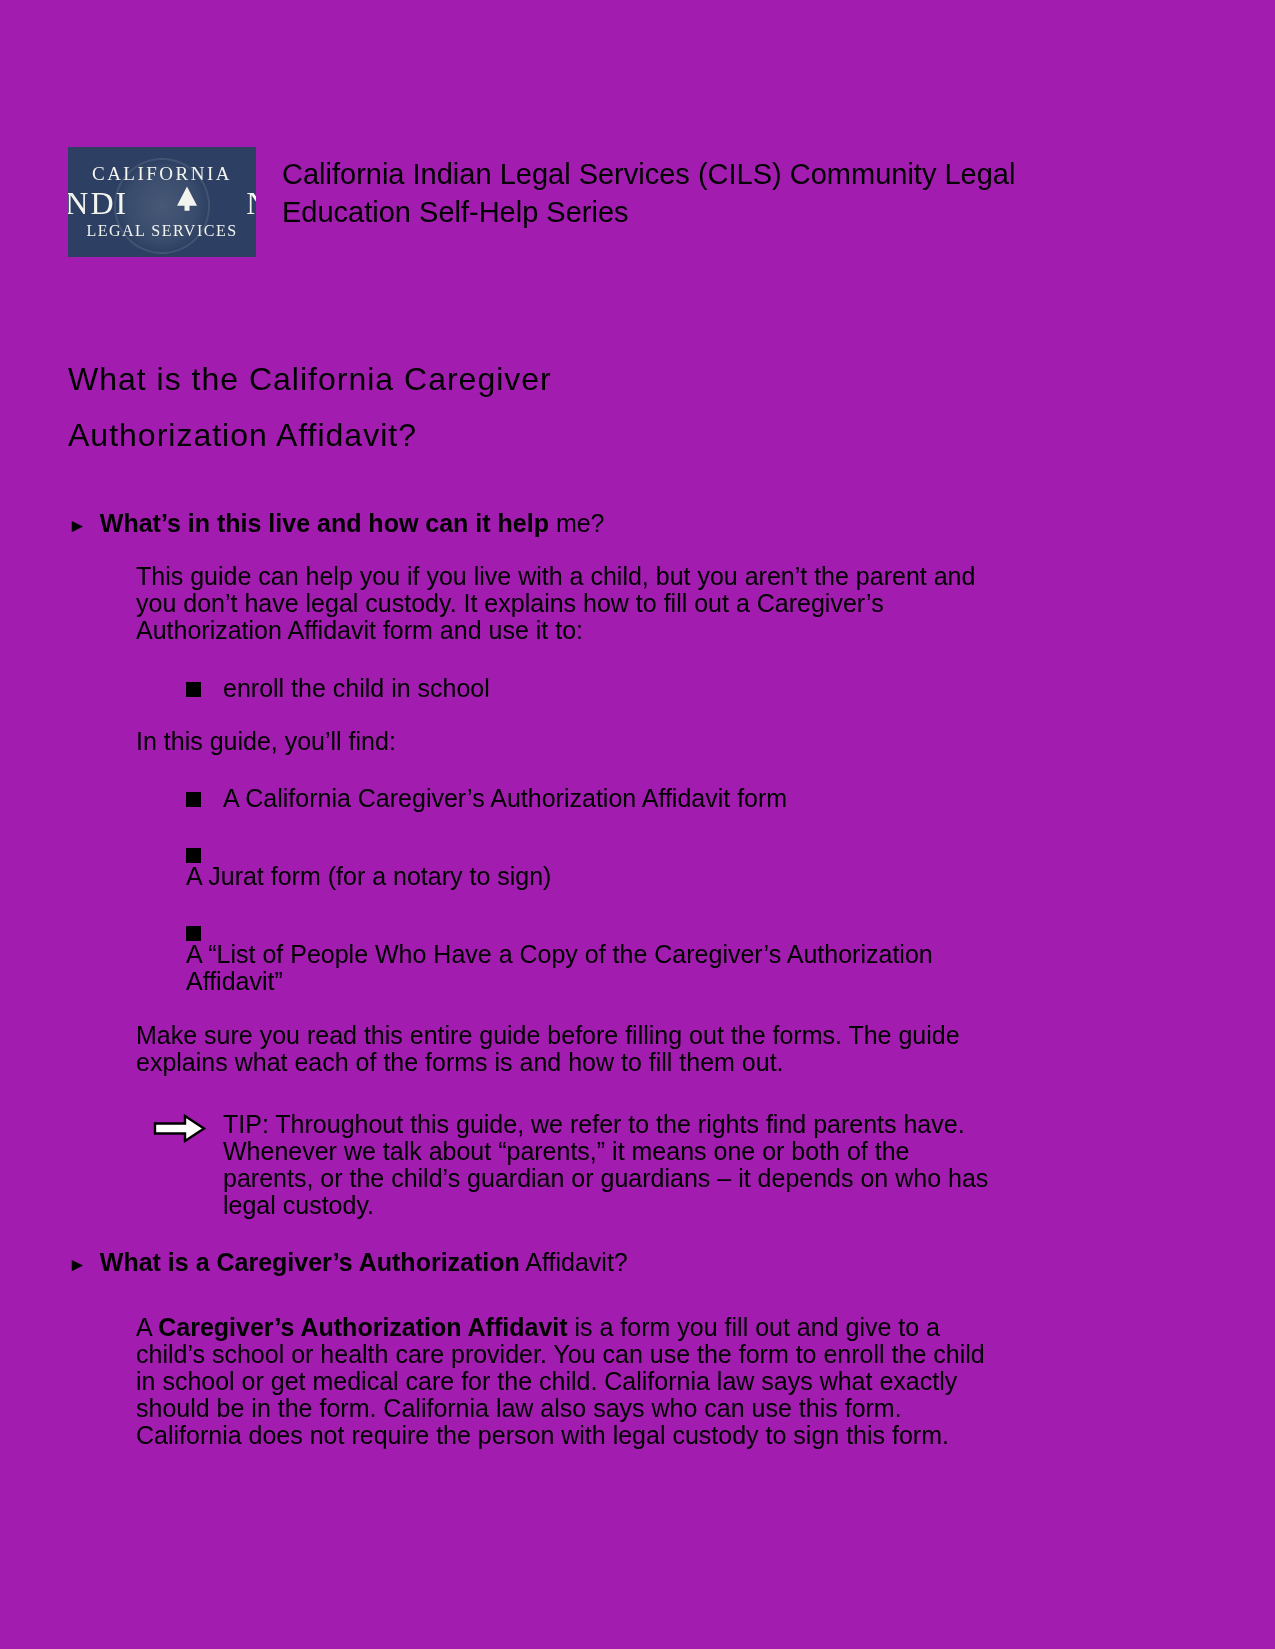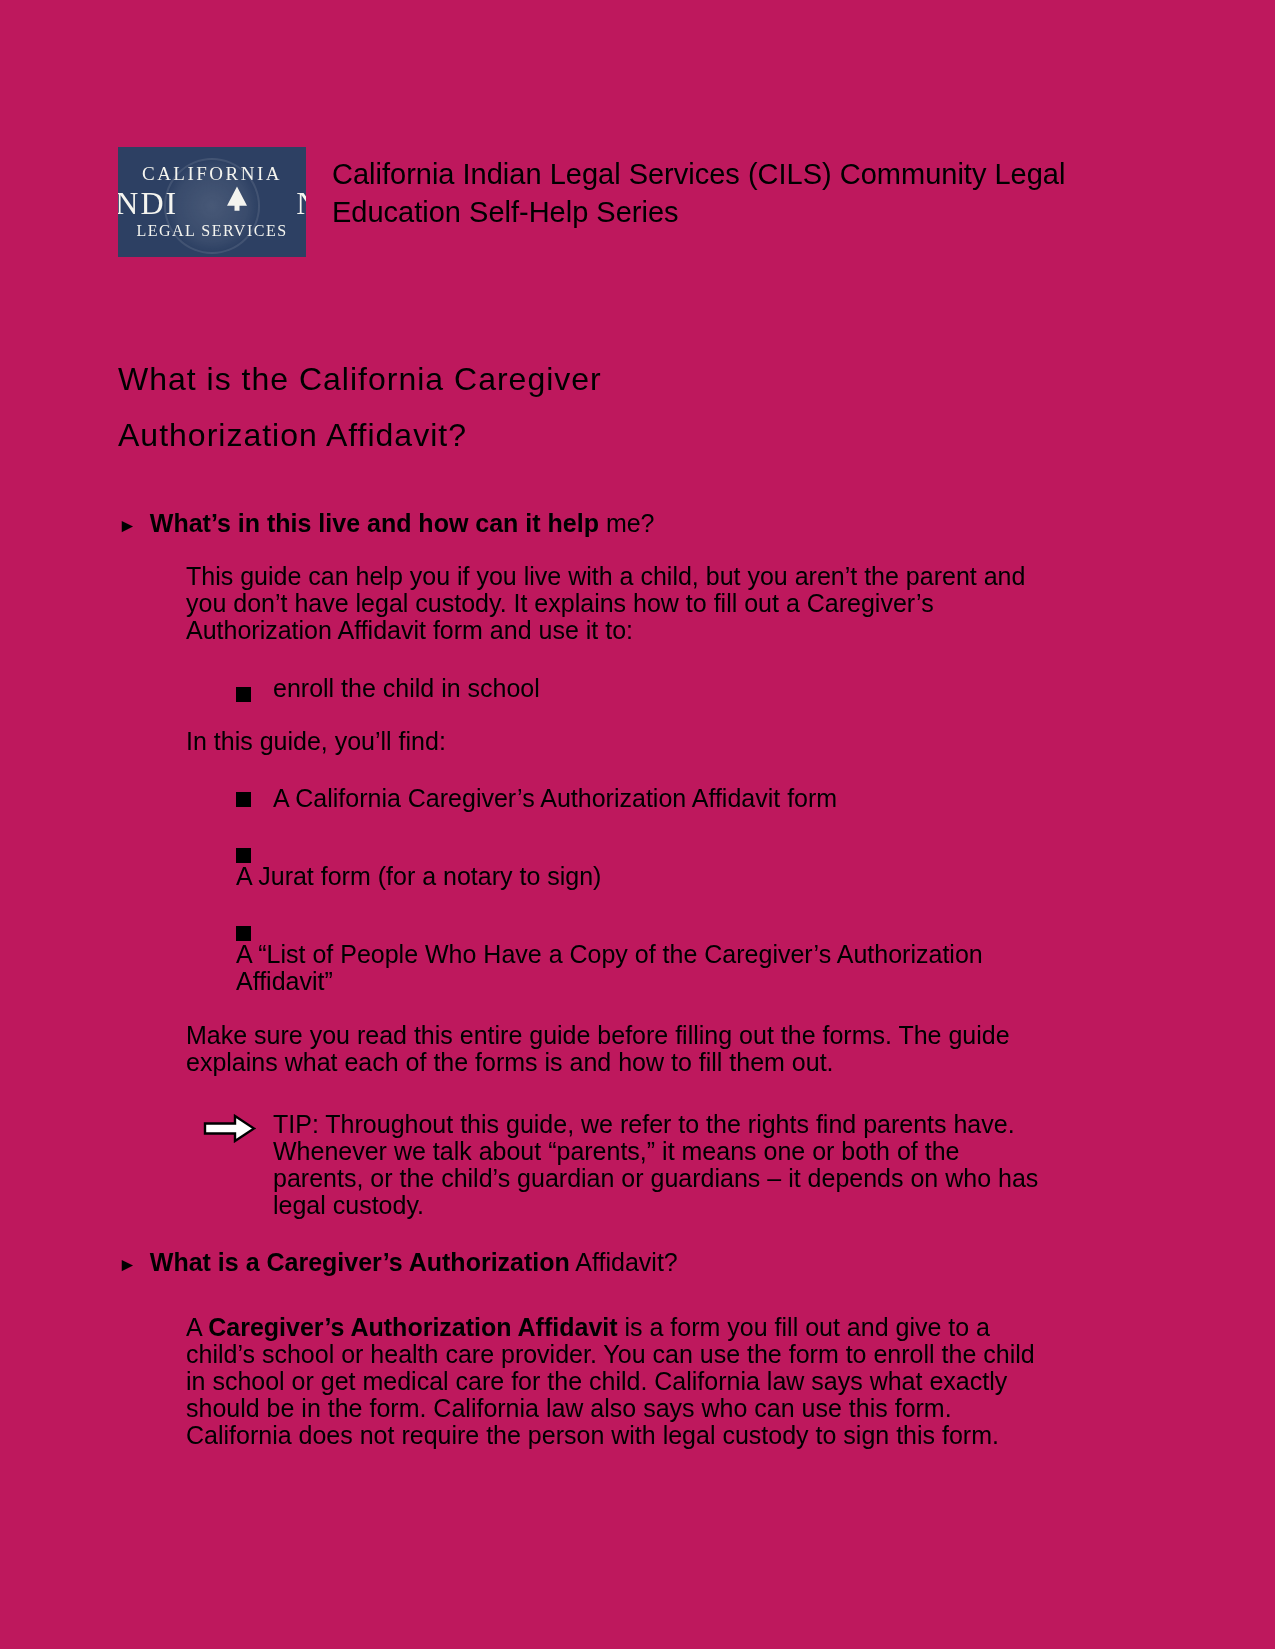--- a/index.html
+++ b/index.html
@@ -1,24 +1,24 @@
 <!DOCTYPE html>
 <html><head>
 <meta charset="utf-8">
 <style>
   * { margin:0; padding:0; box-sizing:border-box; }
   html,body { background:#ffffff; }
   .page {
     position:relative;
     width:1275px;
     height:1649px;
-    background:#be185d;
+    background:#a21caf;
     color:#000000;
     font-family:"Liberation Sans","DejaVu Sans",sans-serif;
-    padding:147px 195px 0 118px;
+    padding:147px 195px 0 68px;
     overflow:hidden;
   }
 
   
   .brand-header { display:flex; align-items:flex-start; }
   .logo {
     position:relative;
     width:188px; height:110px;
     background:#2d4063;
     color:#f4f4ef;
@@ -82,21 +82,21 @@
   .p-intro   { margin-top:22px; }
   .p-find    { margin-top:26px; }
   .p-closing { margin-top:27px; }
   .p-def     { margin-top:34px; }
 
   .bullet-item {
     display:flex;
     margin-left:118px;
     width:800px;
   }
-  .b1 { margin-top:31px;align-items:flex-end; }
+  .b1 { margin-top:31px; }
   .bn { margin-top:26px; }
   .bf { margin-top:30px; }
   .bm { margin-top:29px;flex-direction:column; }
   .bullet-square {
     flex:0 0 auto;
     width:15px; height:15px;
     background:#000;
     margin-top:7px;
     margin-right:22px;
   }

